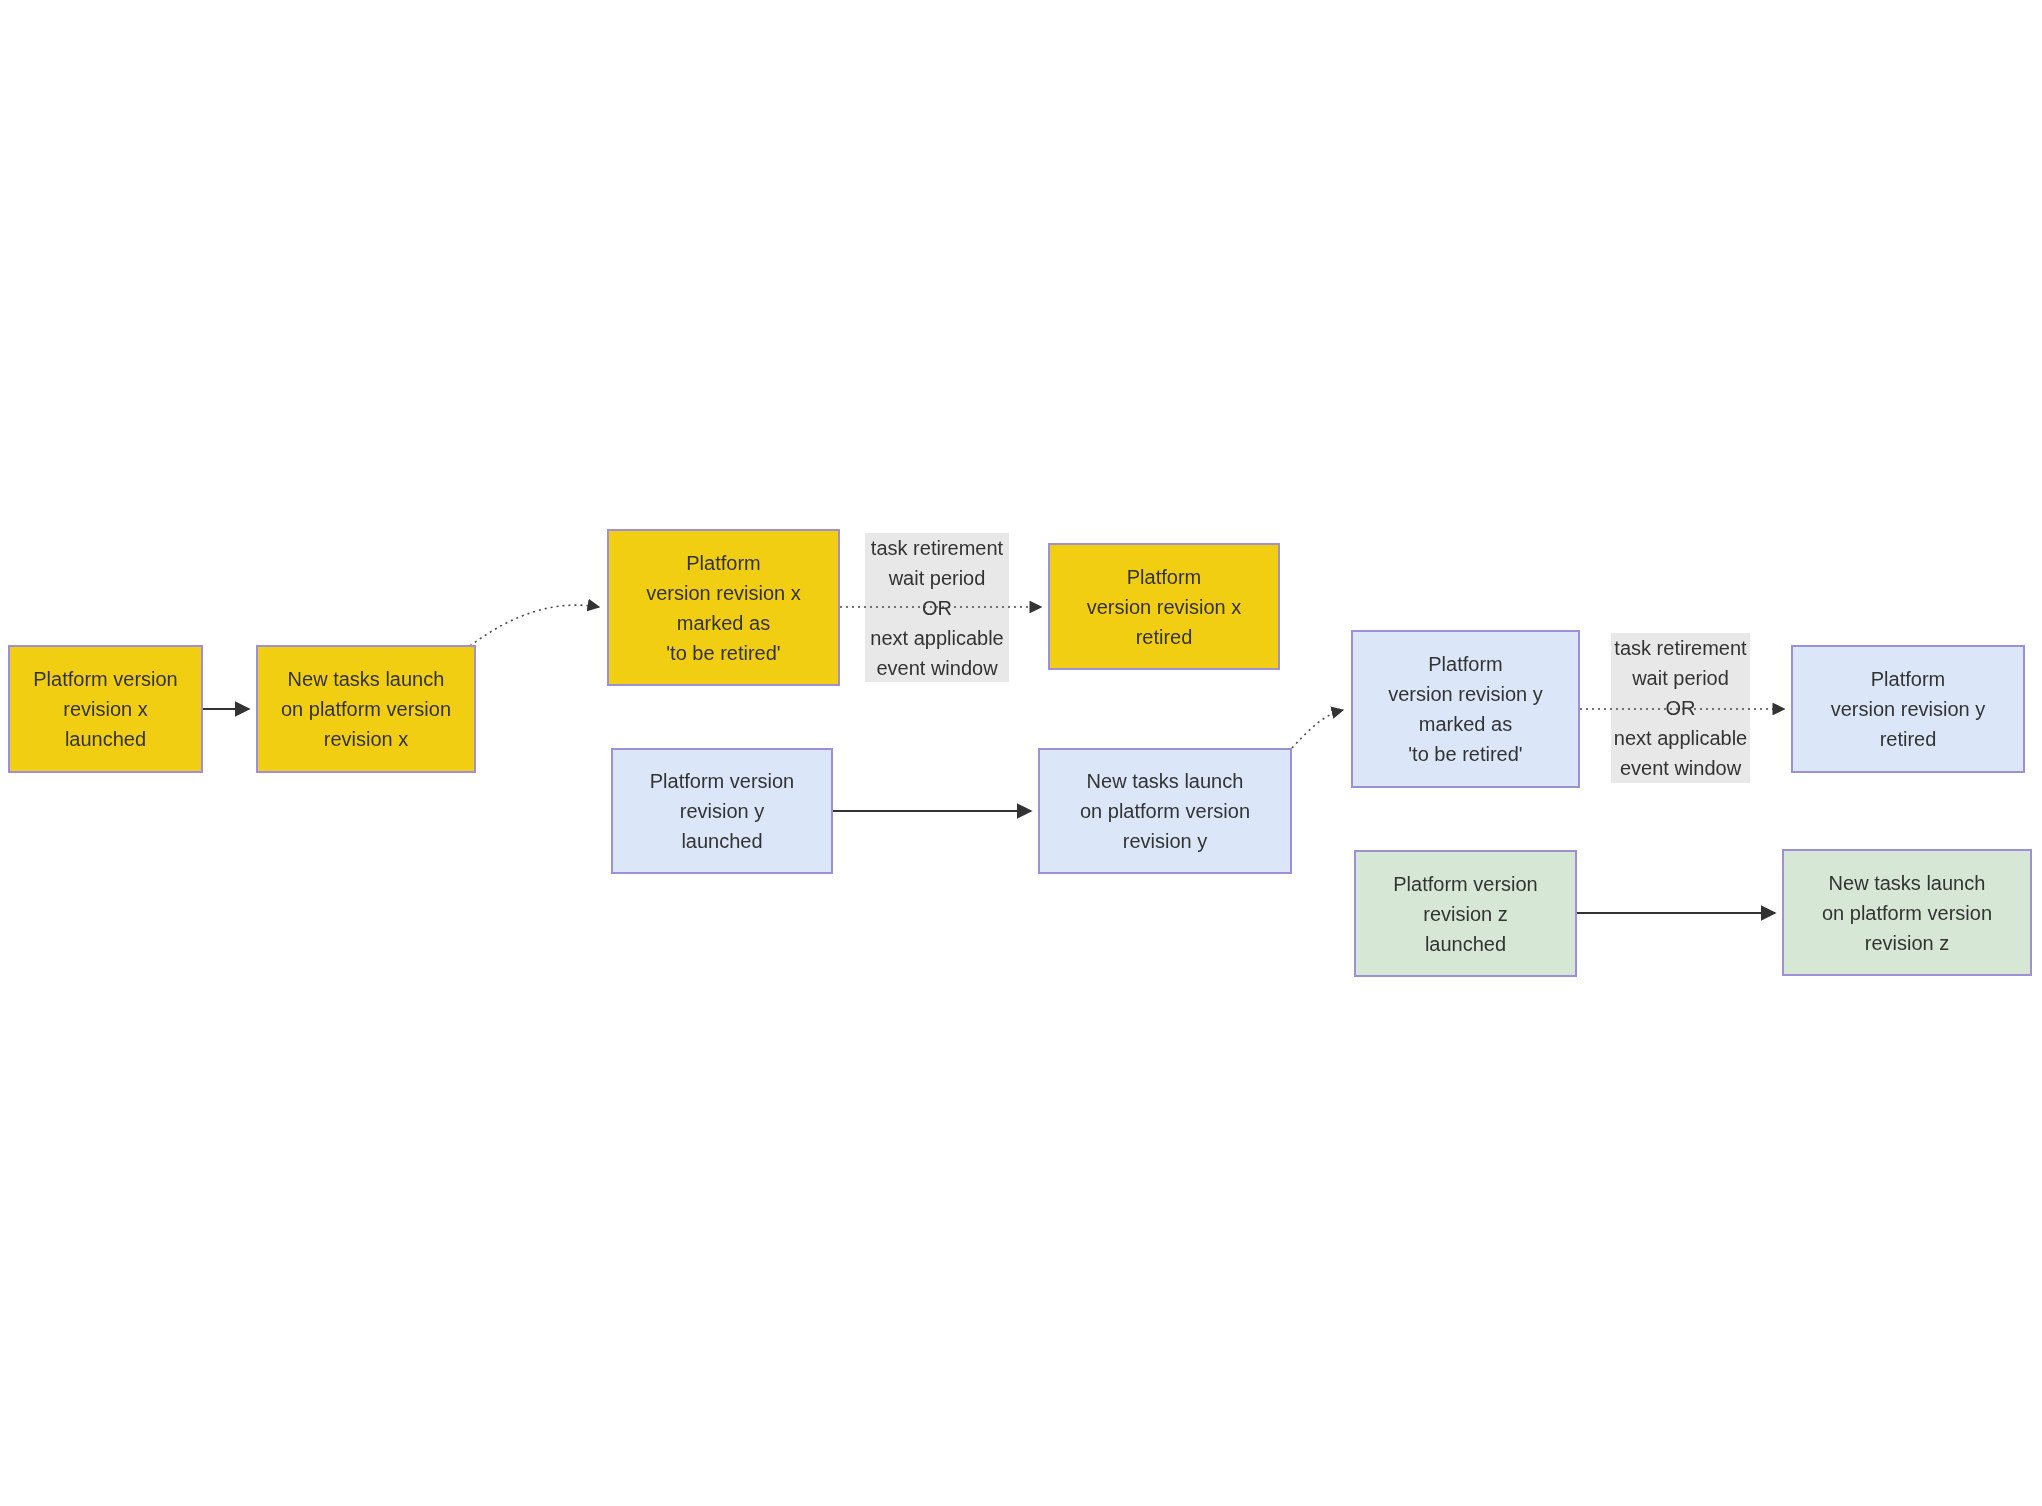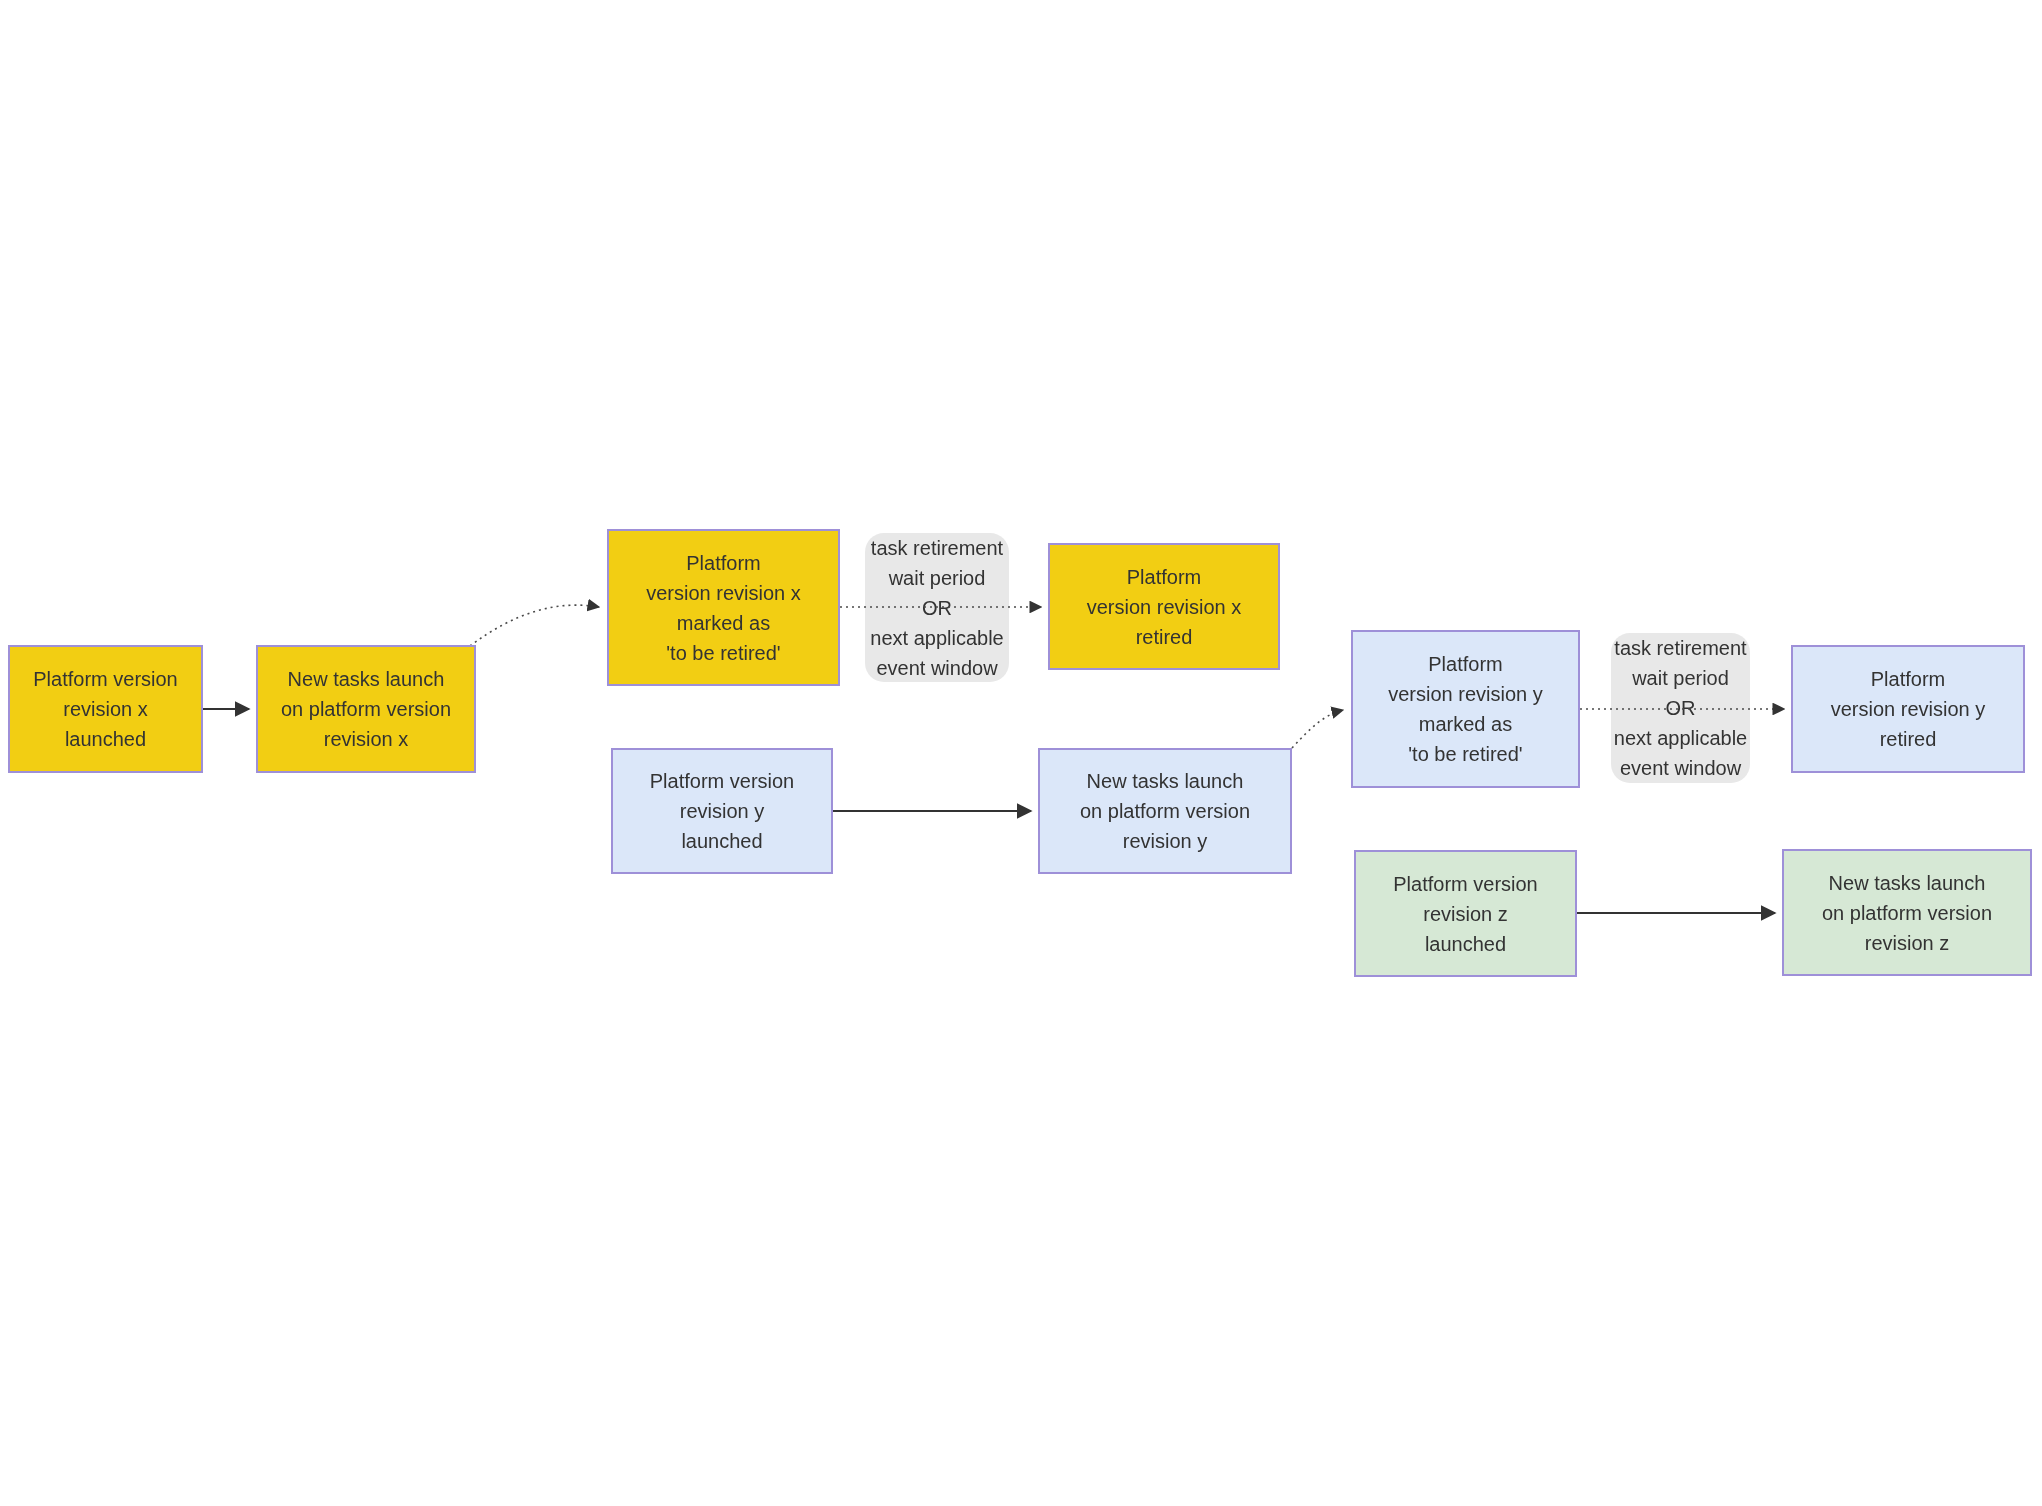--- a/index.html
+++ b/index.html
@@ -30,21 +30,20 @@
   .edge-label {
     position: absolute;
     box-sizing: border-box;
     display: flex; align-items: center; justify-content: center;
     text-align: center;
     white-space: pre-line;
     font-size: 20px; line-height: 1.5;
     color: #333333;
     background: #e8e8e8;
     z-index: 1;
-    border-radius: 19px;
   }
 
   svg.edges { position: absolute; left: 0; top: 0; z-index: 2; pointer-events: none; }
   .solid-edge  { stroke: #333333; stroke-width: 2; fill: none; }
   .dotted-edge { stroke: #4a4a4a; stroke-width: 1.6; fill: none; stroke-dasharray: 2 4; }
 </style>
 </head>
 <body>
 
 <div id="canvas">

